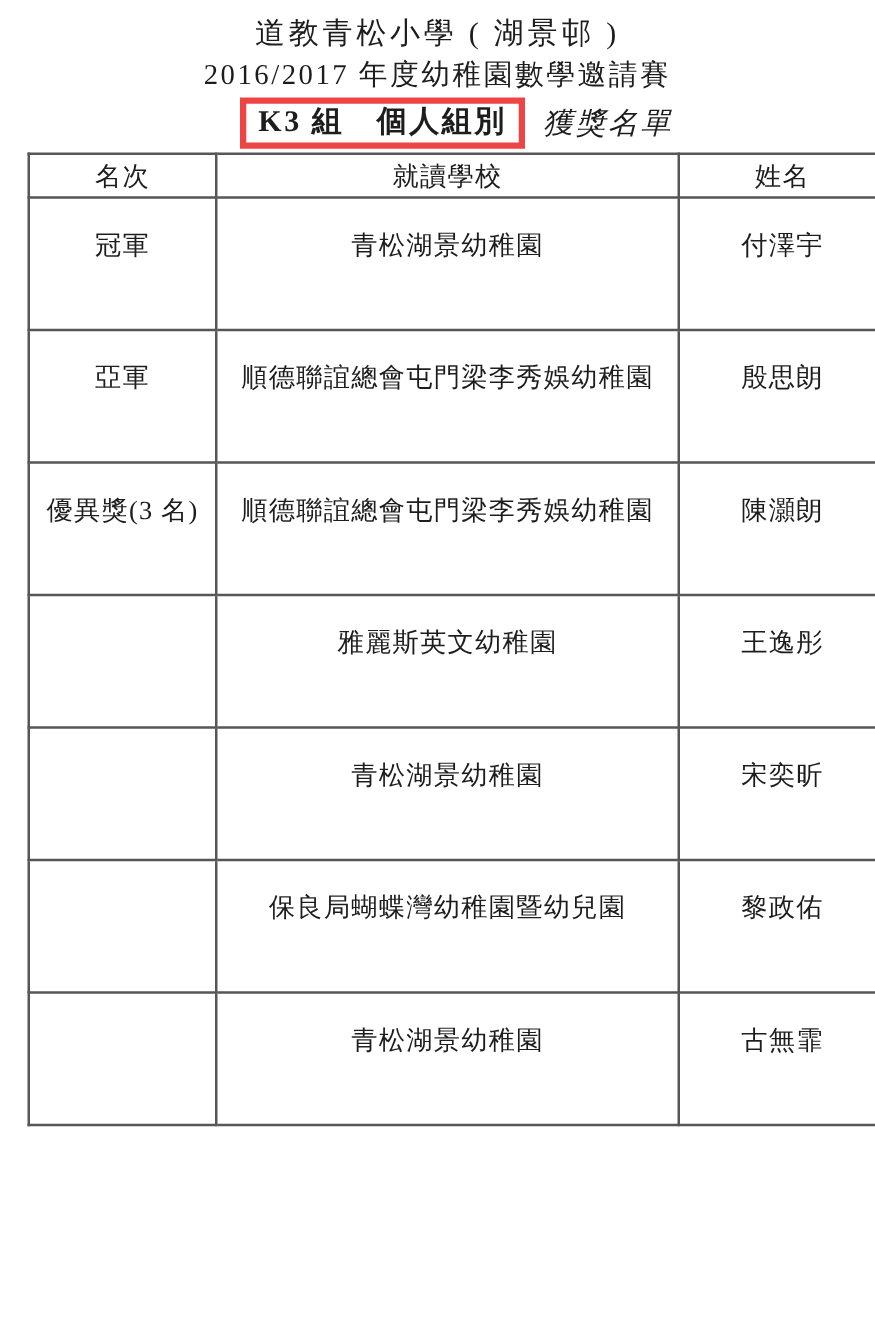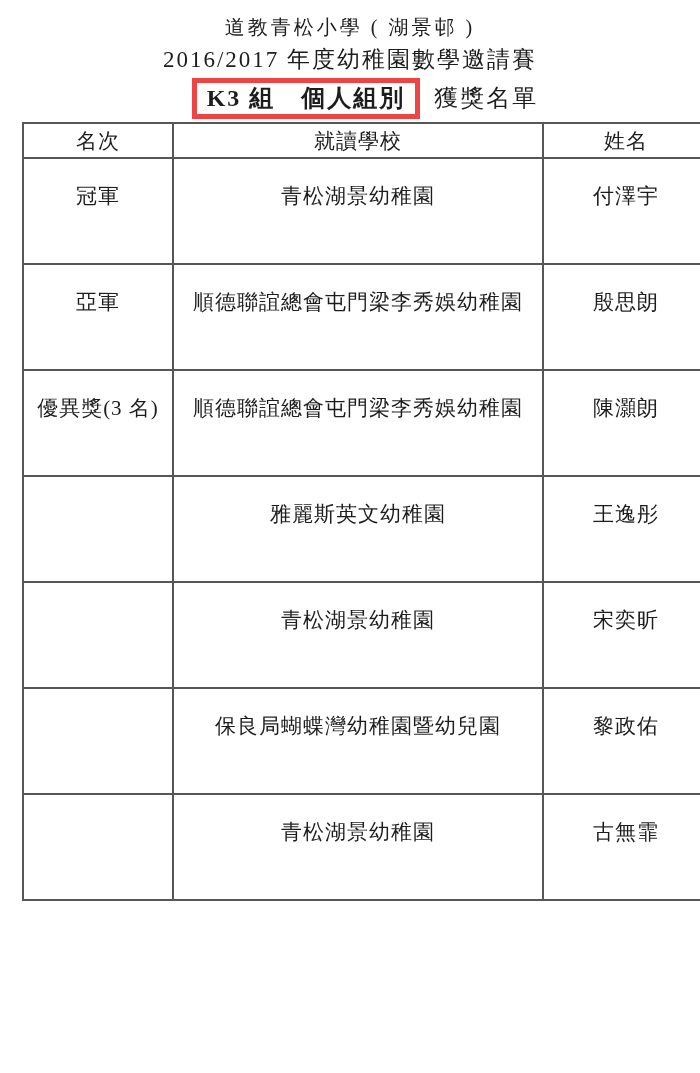--- a/index.html
+++ b/index.html
@@ -8,39 +8,39 @@
     width: 700px; height: 1073px;
     background: #ffffff;
     font-family: "Liberation Serif", "DejaVu Serif", serif;
     color: #1d1d1d;
     overflow: hidden;
   }
   .page { width: 700px; height: 1073px; }
 
   .hdr { text-align: center; padding-top: 10px; }
   .title1 {
-    font-size: 20px; line-height: 34px;
+    font-size: 24px; line-height: 34px;
     letter-spacing: 3px; font-weight: 500;
   }
   .title2 {
     font-size: 23px; line-height: 32px;
     letter-spacing: 2px; font-weight: 500;
   }
   .grp-row {
     margin-top: 4px; height: 36px;
     display: flex; justify-content: center; align-items: center;
     gap: 14px; position: relative; left: 15px;
   }
   .grp-box {
     border: 5px solid #ef4444;
     font-weight: bold; font-size: 24px;
     padding: 1px 10px 2px 10px;
     letter-spacing: 2px; line-height: 28px;
   }
-  .grp-label { font-size: 24px; letter-spacing: 2px; }
+  .grp-label { font-size: 24px; letter-spacing: 2px; font-style: italic; }
 
   table.awards {
     border-collapse: collapse;
     table-layout: fixed;
     width: 686px;
     margin: 6px 0 0 22px;
   }
   .awards th, .awards td {
     border: 2px solid #565656;
     text-align: center;

